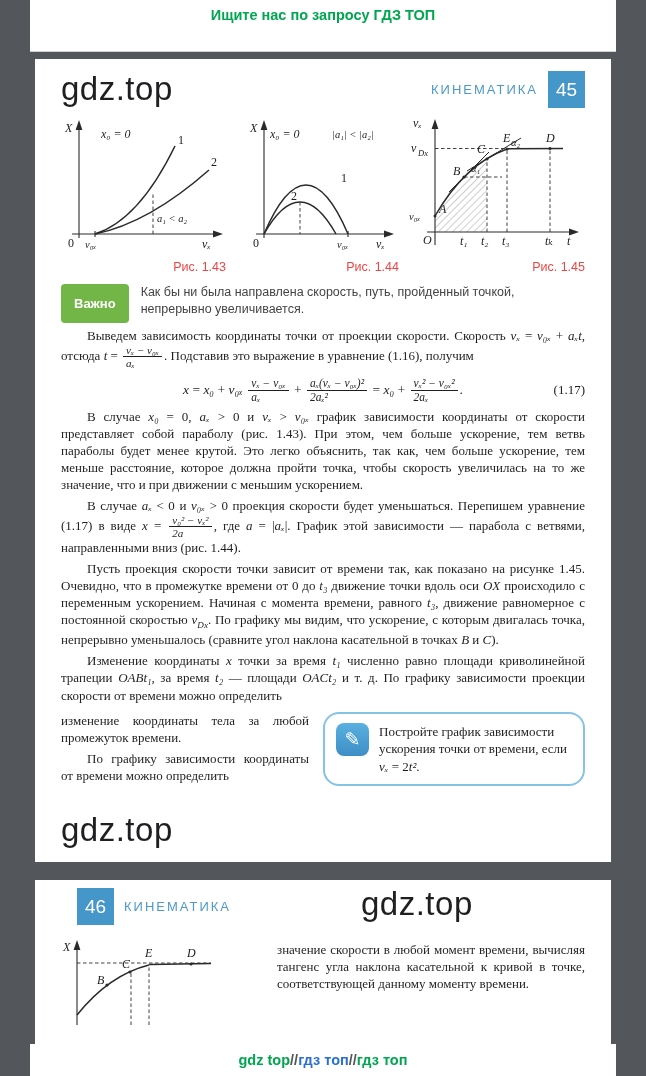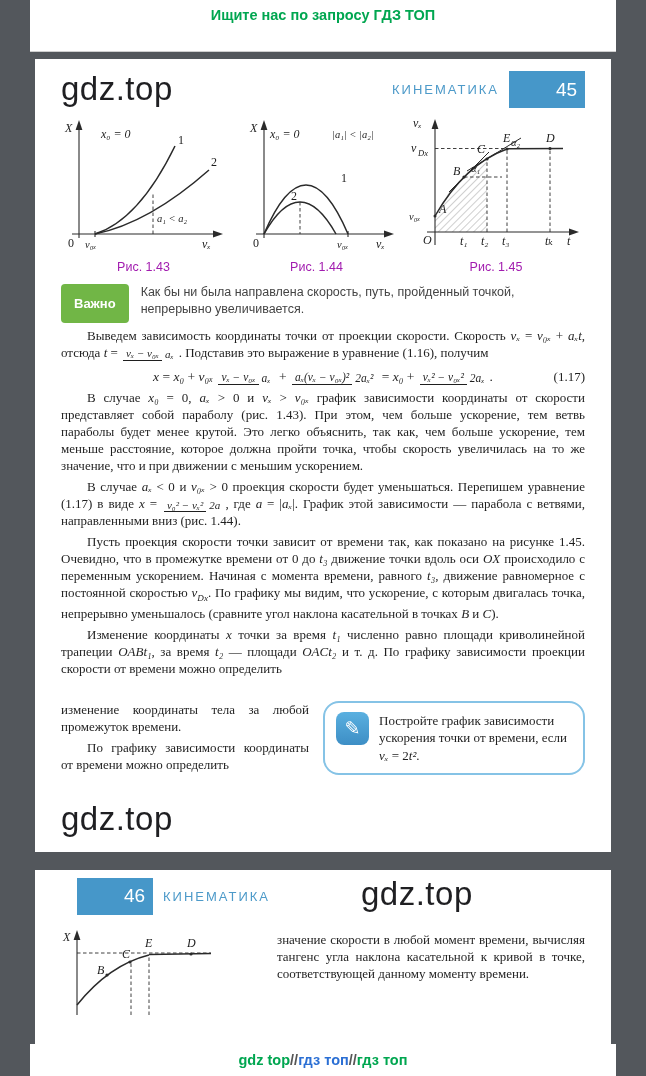--- a/index.html
+++ b/index.html
@@ -10,53 +10,53 @@
   
   .content-bg{position:absolute;top:52px;left:0;right:0;bottom:0;display:flex;flex-direction:column;align-items:center;overflow:hidden;}
   .page{width:576px;background:#fff;box-sizing:border-box;}
   .page45{margin-top:7px;padding:12px 26px 0;position:relative;}
   .page46{margin-top:18px;padding:8px 26px 0;flex:1 0 auto;position:relative;}
   
   .page-head{display:flex;justify-content:space-between;align-items:center;}
   .watermark{font-size:33px;color:#1f1f22;font-weight:500;letter-spacing:.5px;line-height:1.1;}
   .chapter-head{display:flex;align-items:center;}
   .chapter-title{color:#4d9ac9;font-size:13px;letter-spacing:2px;margin-right:10px;}
-  .page-badge{width:37px;height:37px;background:#4697c9;color:#fff;font-size:19px;display:flex;align-items:center;justify-content:center;flex:0 0 auto;padding-left:39px;}
+  .page-badge{width:37px;height:37px;background:#4697c9;color:#fff;font-size:19px;display:flex;align-items:center;justify-content:center;flex:0 0 auto;}
   
   .figures-row{display:flex;justify-content:space-between;margin-top:6px;}
   figure{margin:0;text-align:center;}
-  figcaption{color:#a21caf;font-size:12.5px;margin-top:2px;}
+  figcaption{color:#ef4444;font-size:12.5px;margin-top:2px;text-align:right;}
   .fl{font:italic 12px "Liberation Serif","DejaVu Serif",serif;fill:#1c1c1c;}
   .fu{font-style:normal;}
   .fs{font:italic 10.5px "Liberation Serif","DejaVu Serif",serif;fill:#1c1c1c;}
   .f8{font:italic 8.5px "Liberation Serif","DejaVu Serif",serif;fill:#1c1c1c;}
   .ax{stroke:#2a2a2a;stroke-width:1.1;fill:none;}
   .ah{fill:#2a2a2a;stroke:none;}
   .curve{stroke:#2a2a2a;stroke-width:1.5;fill:none;}
   .tan{stroke:#2a2a2a;stroke-width:1;fill:none;}
   .dash{stroke:#2a2a2a;stroke-width:.9;fill:none;stroke-dasharray:3.5 2.5;}
   .pt{fill:#2a2a2a;stroke:none;}
   
   .important{display:flex;gap:12px;margin-top:10px;align-items:flex-start;}
   .important-pill{flex:0 0 auto;background:#71b646;color:#fff;font-size:13px;font-weight:bold;padding:12px 13px;border-radius:4px;}
   .important-text{font-size:12.5px;color:#444;line-height:1.35;}
   
   .body-p{font-family:"Liberation Serif","DejaVu Serif",serif;font-size:13px;line-height:1.31;color:#1f1f1f;text-align:justify;margin:4px 0 0;}
   .indent{text-indent:26px;}
   .rich i{font-style:italic;}
   .rich b{font-weight:bold;}
   .rich sub{font-size:.7em;font-style:italic;}
-  .frac{display:inline-flex;flex-direction:row;align-items:center;vertical-align:middle;line-height:1.1;font-size:.85em;font-style:italic;margin:0 2px;text-indent:0;}
+  .frac{display:inline-flex;flex-direction:column;align-items:flex-start;vertical-align:middle;line-height:1.1;font-size:.85em;font-style:italic;margin:0 2px;text-indent:0;}
   .frac .fr-num{border-bottom:1px solid #1f1f1f;padding:0 3px;}
   .frac .fr-den{padding:0 3px;}
   
   .equation{position:relative;text-align:center;margin:8px 0 4px;font-family:"Liberation Serif","DejaVu Serif",serif;font-size:13.5px;color:#1f1f1f;padding:0 40px;}
   .eq-num{position:absolute;right:0;top:50%;transform:translateY(-50%);font-size:13px;font-style:normal;}
   
-  .twocol{display:flex;gap:14px;margin-top:20px;align-items:flex-start;}
+  .twocol{display:flex;gap:14px;margin-top:4px;align-items:flex-start;}
   .col-left{flex:1;}
   .task-box{flex:0 0 262px;border:2px solid #85c3e6;border-radius:16px;padding:9px 11px;display:flex;gap:10px;align-items:flex-start;margin-top:4px;box-sizing:border-box;}
   .task-icon{flex:0 0 33px;height:33px;background:linear-gradient(#5ab0e0,#3d8ec5);border-radius:8px;color:#fff;font-size:19px;display:flex;align-items:center;justify-content:center;}
   .task-text{font-family:"Liberation Serif","DejaVu Serif",serif;font-size:13px;line-height:1.35;color:#1f1f1f;}
   .wm-bottom{margin-top:26px;margin-bottom:14px;}
   
   .page-head46{display:flex;align-items:center;position:relative;}
   .badge46{margin-left:16px;margin-right:10px;}
   .wm-46{position:absolute;left:300px;top:-2px;}
   .p46-content{display:flex;margin-top:12px;gap:16px;}

